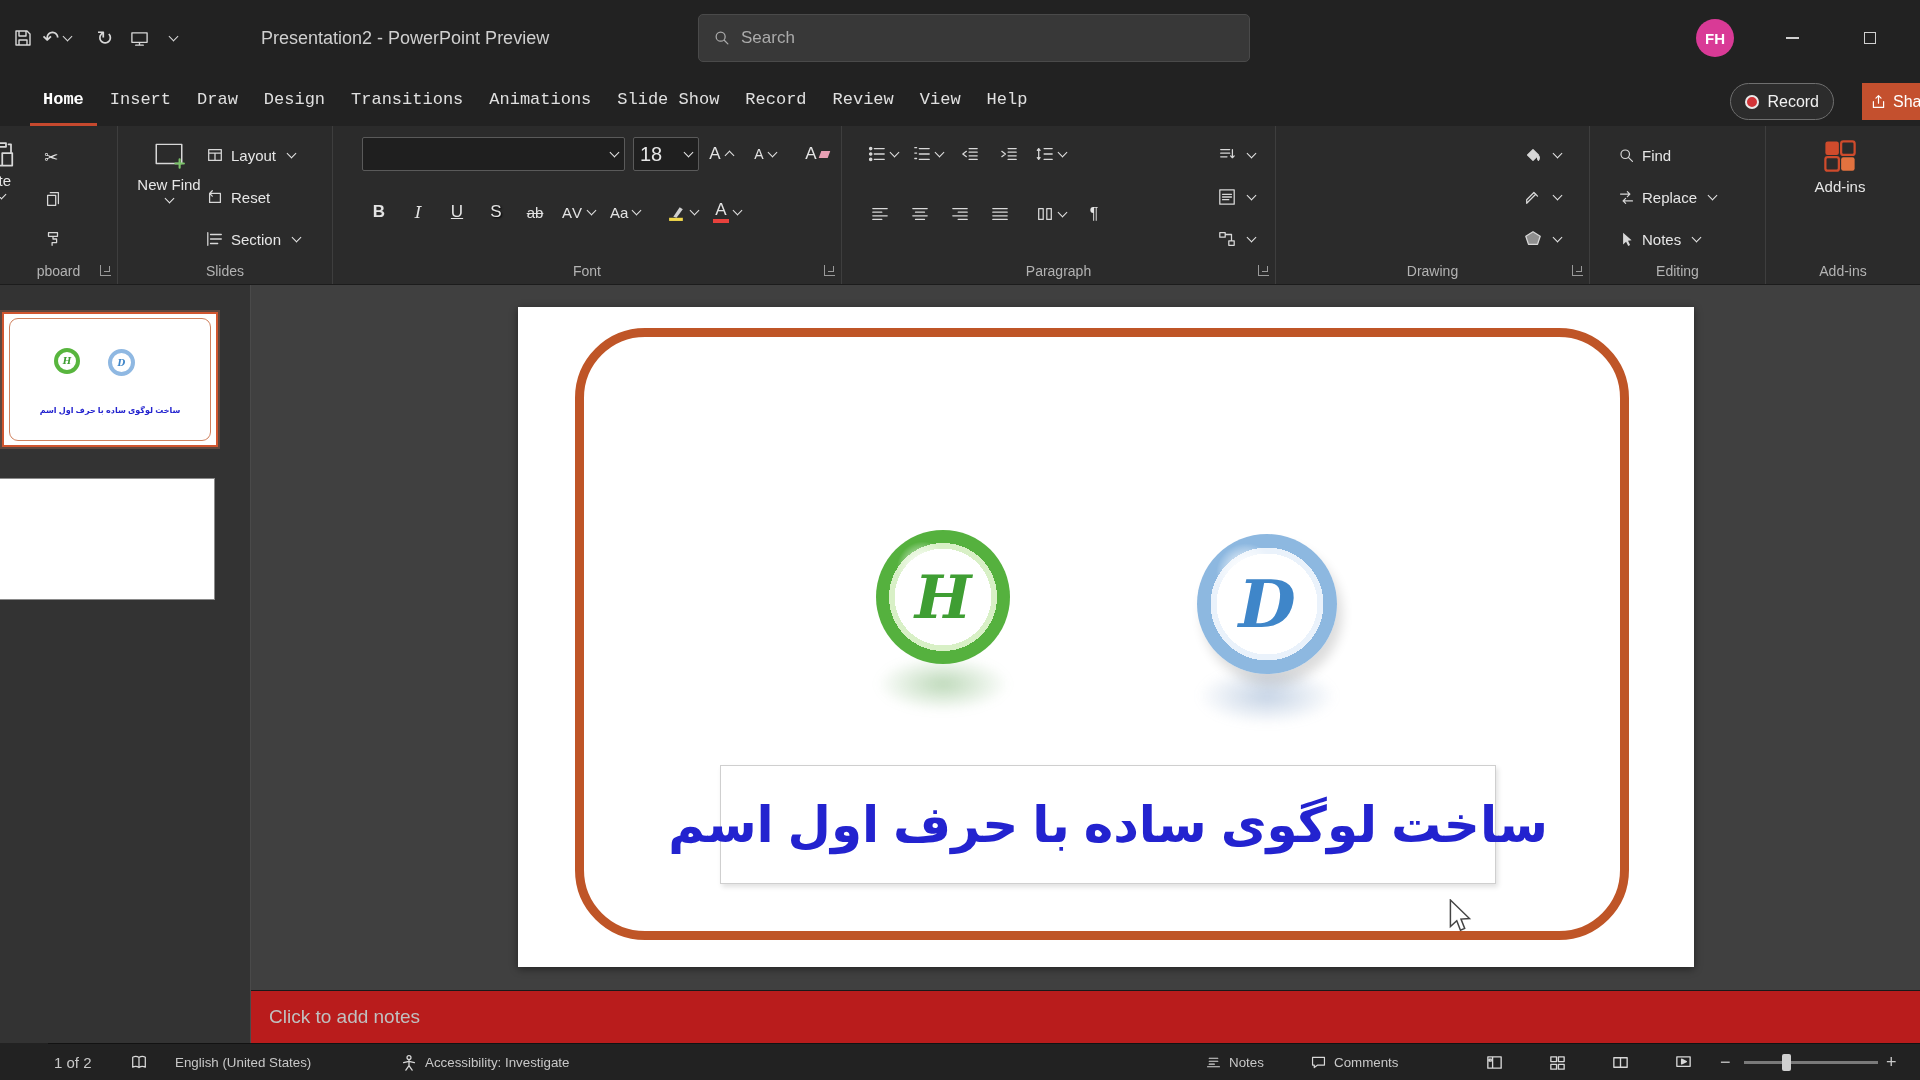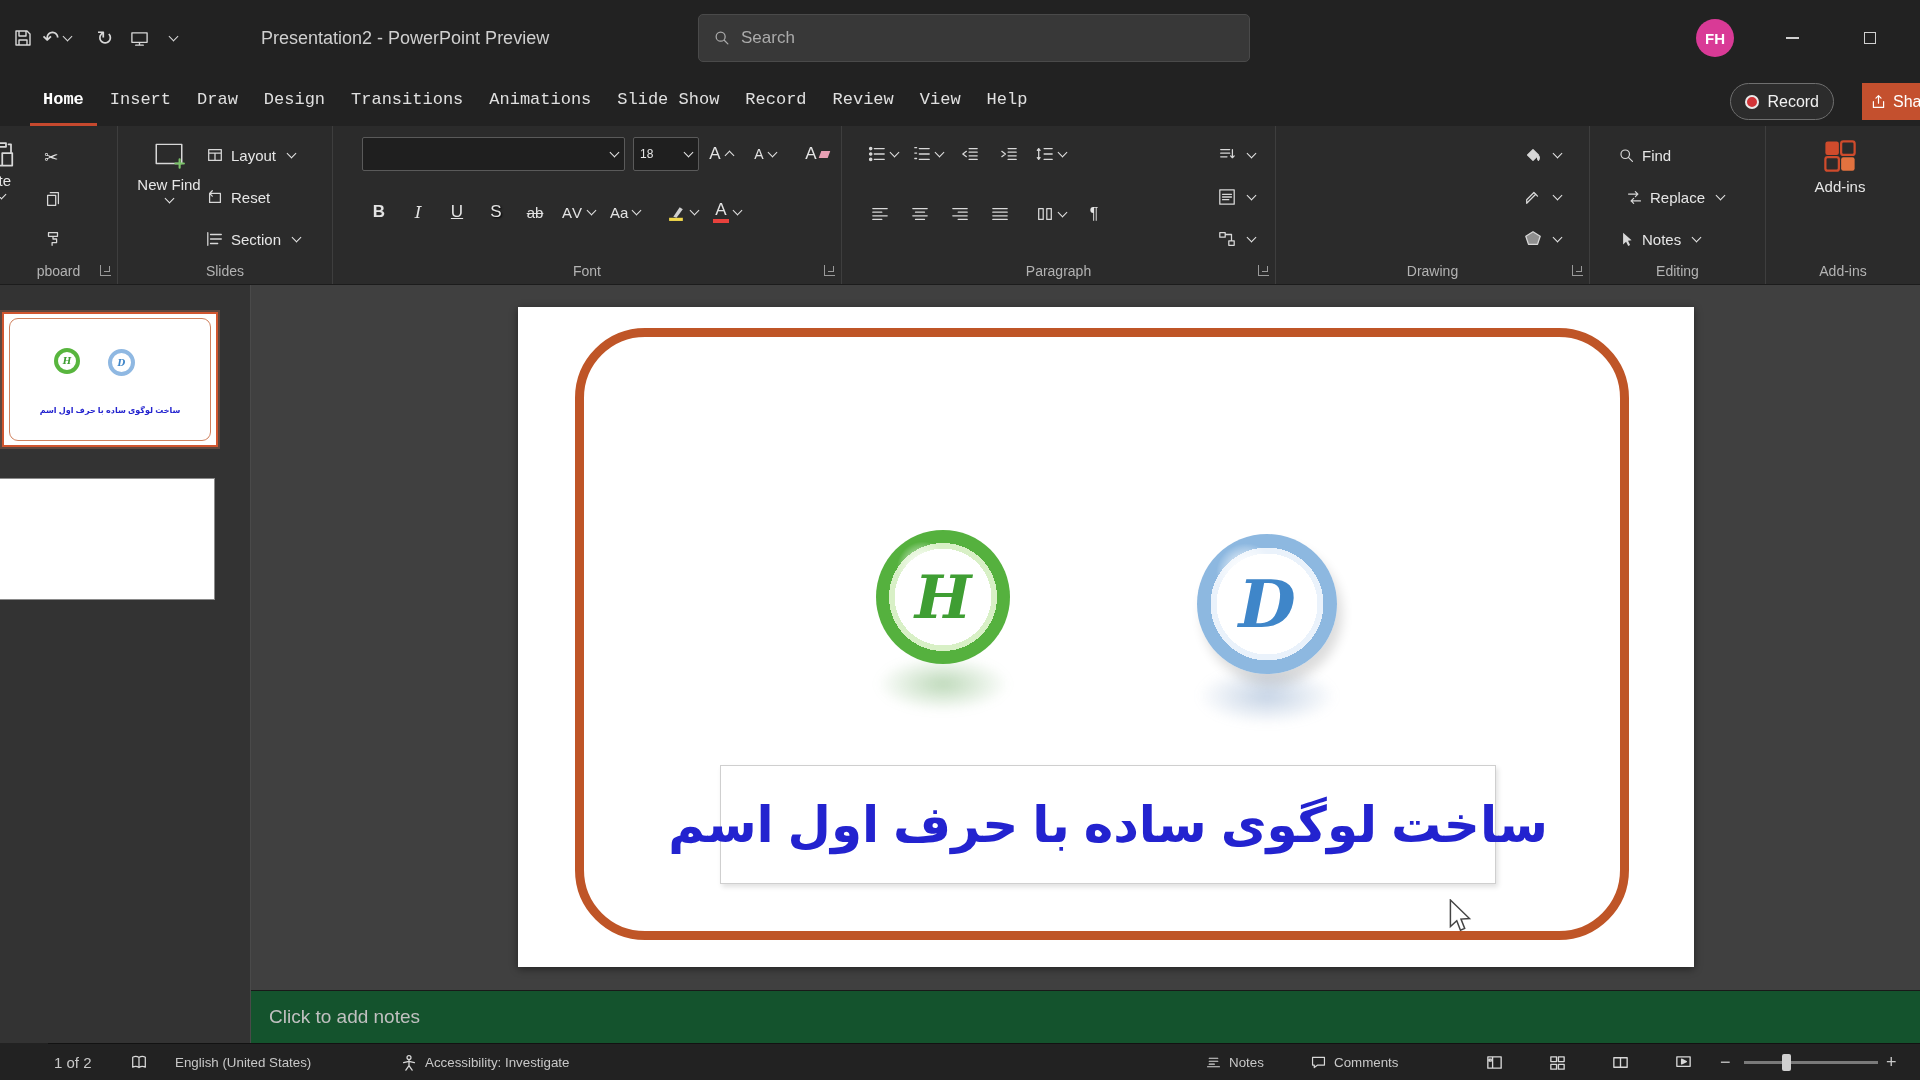--- a/index.html
+++ b/index.html
@@ -28,21 +28,21 @@
   
   .ribbon{position:absolute;left:0;top:126px;width:1920px;height:159px;background:#2b2b2b;border-bottom:1px solid #1c1c1c;}
   .rgroup{position:absolute;top:0;height:158px;border-right:1px solid #3e3e3e;}
   .g-label{position:absolute;bottom:5px;left:0;right:0;text-align:center;font-size:14px;color:#b3b3b3;white-space:nowrap;}
   .launcher{position:absolute;right:6px;bottom:8px;width:11px;height:11px;border-left:1px solid #9a9a9a;border-bottom:1px solid #9a9a9a;}
   .launcher:after{content:"";position:absolute;left:3px;bottom:3px;width:5px;height:5px;border-right:1px solid #9a9a9a;border-bottom:1px solid #9a9a9a;}
   .bigbtn{position:absolute;top:8px;height:126px;display:flex;flex-direction:column;align-items:center;gap:4px;color:#e6e6e6;font-size:15px;line-height:1.15;padding-top:4px;}
   .bigbtn .blabel{text-align:center;}
   .rbtn{position:absolute;display:flex;align-items:center;gap:7px;font-size:15px;color:#e6e6e6;height:26px;}
   .combo{position:absolute;height:34px;background:#1f1f1f;border:1px solid #5a5a5a;border-radius:2px;display:flex;align-items:center;padding:0 6px;}
-  .combo input{background:none;border:0;outline:none;color:#e6e6e6;font-size:12px;font-family:inherit;width:100%;}
+  .combo input{background:none;border:0;outline:none;color:#e6e6e6;font-size:20px;font-family:inherit;width:100%;}
   .combo .chv{margin-left:auto;}
   .fbtn{display:flex;align-items:center;justify-content:center;min-width:24px;height:28px;color:#e3e3e3;font-size:17px;}
   .colorA{border-bottom:4px solid #e8413c;line-height:1.05;padding:0 2px;font-size:17px;}
   .hlrow{display:flex;align-items:center;}
   .dim{opacity:.55;}
   
   .panel{position:absolute;left:0;top:285px;width:251px;height:758px;background:#333;border-right:1px solid #4a4a4a;}
   .thumb1{position:absolute;left:2px;top:27px;width:216px;height:135px;background:#fff;border:2px solid #d0552f;box-shadow:0 0 0 2px rgba(224,130,96,.25);}
   .thumb1-frame{position:absolute;left:5px;top:4px;right:5px;bottom:4px;border:1px solid rgba(191,85,39,.75);border-radius:9px;}
   .miniring{position:absolute;border-radius:50%;background:#fff;display:flex;align-items:center;justify-content:center;font-size:9px;font-weight:bold;font-family:"DejaVu Serif",serif;font-style:italic;}
@@ -57,21 +57,21 @@
                radial-gradient(circle,#fff 0 51%,#d8f0c6 51% 57%,#55b13e 57% 72%,#2b7d26 72% 84%,#97d877 84% 95%,#d8f0c6 95% 100%);}
   .logo-blue{left:679px;top:227px;width:140px;height:140px;color:#3f86c9;font-size:66px;box-shadow:5px 10px 12px rgba(0,0,0,.14);
     background:radial-gradient(circle at 35% 28%,rgba(255,255,255,.95) 0 6%,rgba(255,255,255,0) 22%),
                radial-gradient(circle,#fff 0 51%,#eaf2fb 51% 57%,#8db8e0 57% 72%,#5c88b8 72% 84%,#cfe2f5 84% 95%,#eaf2fb 95% 100%);}
   .refl{position:absolute;filter:blur(5px);}
   .refl-green{left:358px;top:349px;width:134px;height:56px;background:radial-gradient(ellipse at center,rgba(90,160,80,.4),rgba(90,160,80,0) 70%);}
   .refl-blue{left:679px;top:360px;width:140px;height:58px;background:radial-gradient(ellipse at center,rgba(110,145,190,.4),rgba(110,145,190,0) 70%);}
   .caption-box{position:absolute;left:202px;top:458px;width:776px;height:119px;background:#fff;border:1px solid #cfcfcf;box-shadow:2px 3px 5px rgba(0,0,0,.12);display:flex;align-items:center;justify-content:center;}
   .caption-box span{direction:rtl;font-size:50px;font-weight:bold;color:#2323cf;white-space:nowrap;}
   
-  .notes{position:absolute;left:251px;top:990px;width:1669px;height:53px;background:#14532d;border-top:1px solid #191919;display:flex;align-items:center;padding-left:18px;}
+  .notes{position:absolute;left:251px;top:990px;width:1669px;height:53px;background:#b91c1c;border-top:1px solid #191919;display:flex;align-items:center;padding-left:18px;}
   .notes span{color:#c0c0c0;font-size:19px;}
   .statusbar{position:absolute;left:0;top:1043px;width:1920px;height:37px;background:#222;border-top:1px solid #121212;font-size:15px;color:#c8c8c8;margin-left:48px;}
   .sitem{position:absolute;top:0;height:37px;display:flex;align-items:center;gap:7px;}
   .slider-track{position:absolute;left:1696px;top:17px;width:134px;height:3px;background:#7a7a7a;}
   .slider-thumb{position:absolute;left:38px;top:-7px;width:9px;height:17px;background:#cfcfcf;border-radius:2px;}
   .cursor{position:absolute;left:930px;top:592px;}
 </style>
 </head>
 <body>
 
@@ -402,21 +402,21 @@
     </div>
 
     <div class="rgroup" style="left:1590px;width:176px">
       <button class="rbtn" style="left:28px;top:16px">
         <svg class="i" viewBox="0 0 20 20" width="17" height="17">
             <circle cx="8.5" cy="8.5" r="5"></circle>
             <path d="M12.5 12.5 L17 17"></path>
           </svg>
         <span>Find</span>
       </button>
-      <button class="rbtn" style="left:36px;top:58px">
+      <button class="rbtn" style="left:28px;top:58px">
         <svg class="i" viewBox="0 0 20 20" width="17" height="17">
             <path d="M3 6h11 M11 3l3 3-3 3 M17 14H6 M9 11l-3 3 3 3"></path>
           </svg>
         <span>Replace</span>
         <span class="chv"></span>
       </button>
       <button class="rbtn" style="left:28px;top:100px">
         <svg viewBox="0 0 20 20" width="17" height="17">
             <path d="M6 2 L6 16 L9.5 12.5 L12 17.5 L14.2 16.5 L11.8 11.5 L16 11 Z" fill="#d8d8d8"></path>
           </svg>

